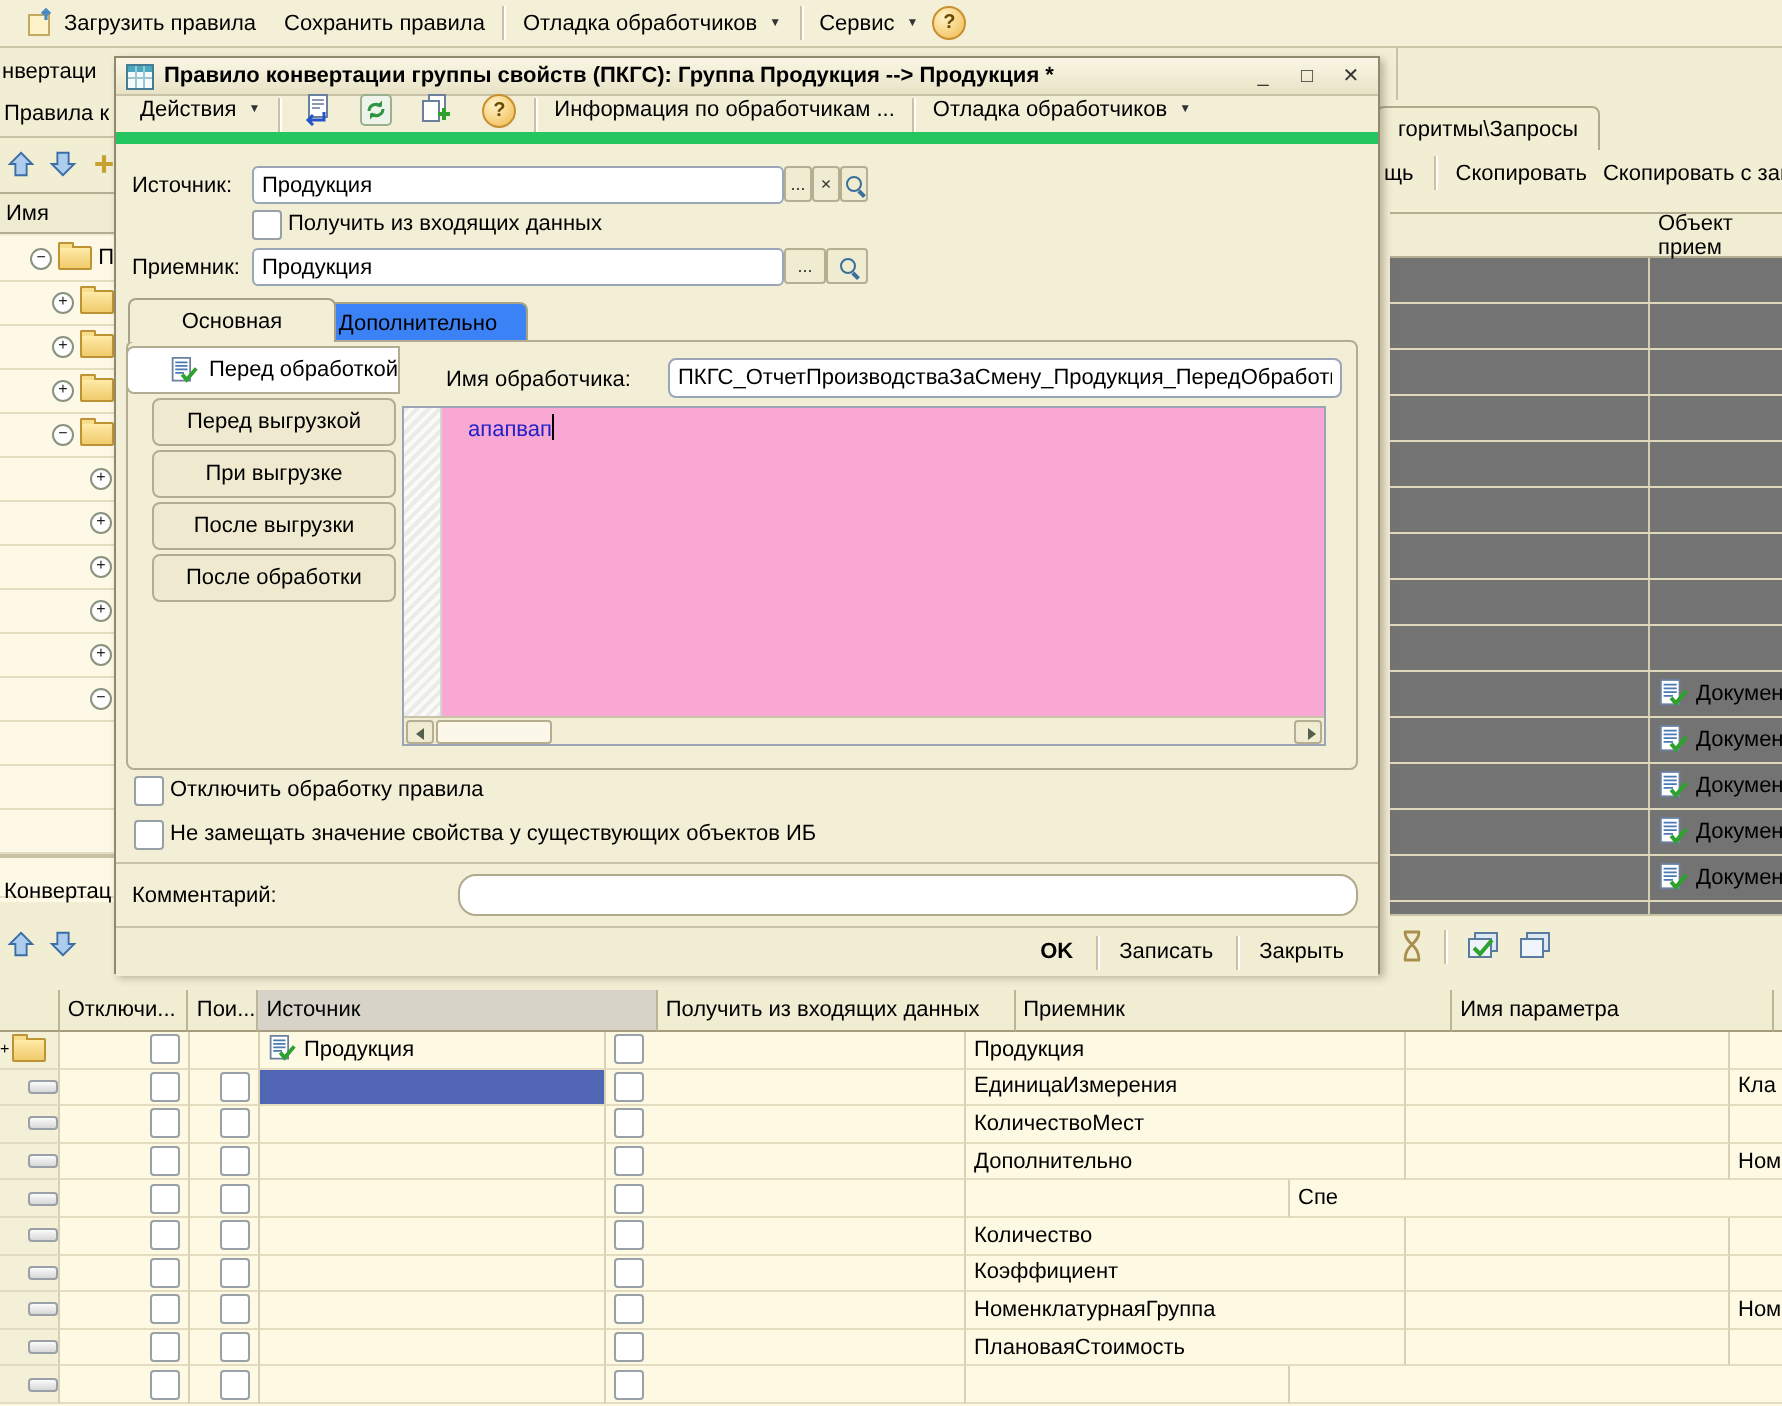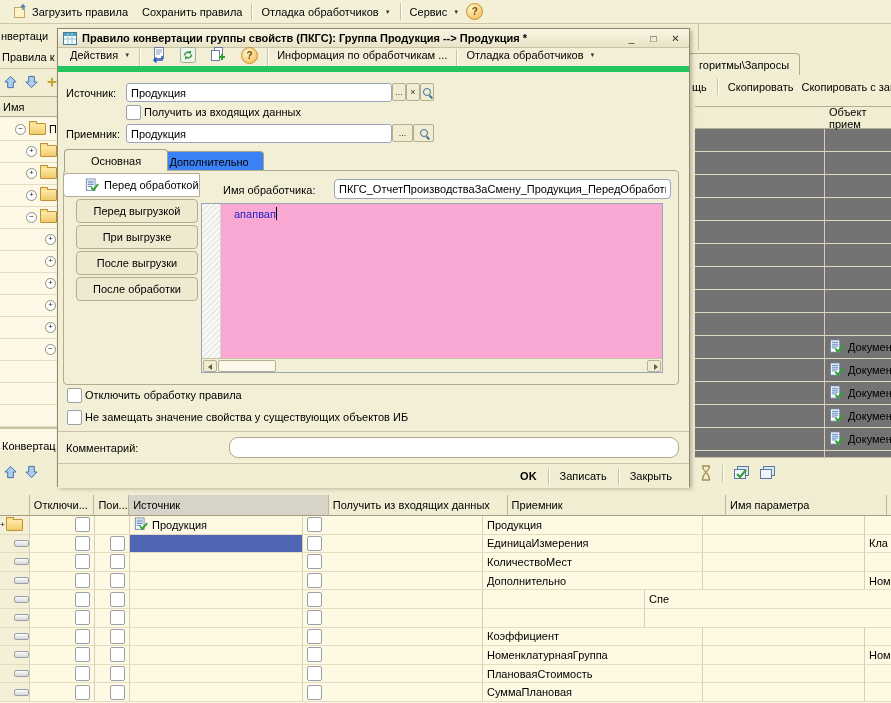--- a/index.html
+++ b/index.html
@@ -83,21 +83,21 @@
   .lbl{position:absolute;white-space:nowrap}
   .tab{position:absolute;height:20px;border:1px solid #a9a284;border-bottom:none;
     border-radius:4px 4px 0 0;background:#3b82f6;display:flex;align-items:center;justify-content:center;
     padding:0 12px;box-sizing:border-box}
   .tab.active{background:#f3efd7;height:22px;z-index:3;font-weight:normal}
   .gbox{position:absolute;left:5px;top:141px;width:614px;height:213px;border:1px solid #b3ac90;
     border-radius:4px;background:#f3efd7}
   .etab{position:absolute;left:18px;width:122px;height:24px;background:#eee9cf;border:1px solid #b3ac90;
     border-radius:4px;display:flex;align-items:center;justify-content:center;box-sizing:border-box;z-index:1}
   .etab.active{left:5px;width:137px;background:#fff;border-radius:4px 0 0 4px;z-index:2;
-    justify-content:flex-start;padding-left:21px;gap:5px}
+    justify-content:flex-end;padding-left:5px;gap:5px}
   .code{position:absolute;left:143px;top:174px;width:462px;height:170px;background:#f9a8d4;
     border:1px solid #9aa5b8;box-sizing:border-box}
   .gutter{position:absolute;left:0;top:0;bottom:14px;width:18px;border-right:1px solid #d6d6d2;
     background:repeating-linear-gradient(135deg,#eBeBe8 0 2px,#fafaf7 2px 4px)}
   .codeline{position:absolute;left:32px;top:3px;color:#2121c8;white-space:pre}
   .caret{display:inline-block;width:1.5px;height:13px;background:#000;vertical-align:-2px}
   .hscroll{position:absolute;left:0;bottom:0;width:100%;height:14px;background:#f3efd7;
     border-top:1px solid #c9c2a6;box-sizing:border-box}
   .sbtn{position:absolute;top:1px;width:14px;height:12px;border:1px solid #b5ae93;border-radius:2px;
     background:#f0ecd2;box-sizing:border-box}
@@ -442,20 +442,23 @@
       <div class="c c1">
           <span class="cb" style="margin-left:41px"></span>
         </div>
       <div class="c c2">
           <span class="cb" style="margin-left:11px"></span>
         </div>
       <div class="c c3"></div>
       <div class="c c4">
           <span class="cb"></span>
         </div>
+      <div class="c c5">
+          <span>Количество</span>
+        </div>
       <div class="c c6"></div>
       <div class="c c7">
           <span></span>
         </div>
     </div>
     <div class="bt-row" style="top:132.6px">
       <div class="c c0">
           <span class="dash" style="margin-left:14px"></span>
         </div>
       <div class="c c1">
@@ -526,23 +529,20 @@
         </div>
       <div class="c c1">
           <span class="cb" style="margin-left:41px"></span>
         </div>
       <div class="c c2">
           <span class="cb" style="margin-left:11px"></span>
         </div>
       <div class="c c3"></div>
       <div class="c c4">
           <span class="cb"></span>
-        </div>
-      <div class="c c5">
-          <span>СуммаПлановая</span>
         </div>
       <div class="c c6"></div>
       <div class="c c7">
           <span></span>
         </div>
     </div>
   </div>
 
   <div class="dialog">
     <div class="dtitle">

